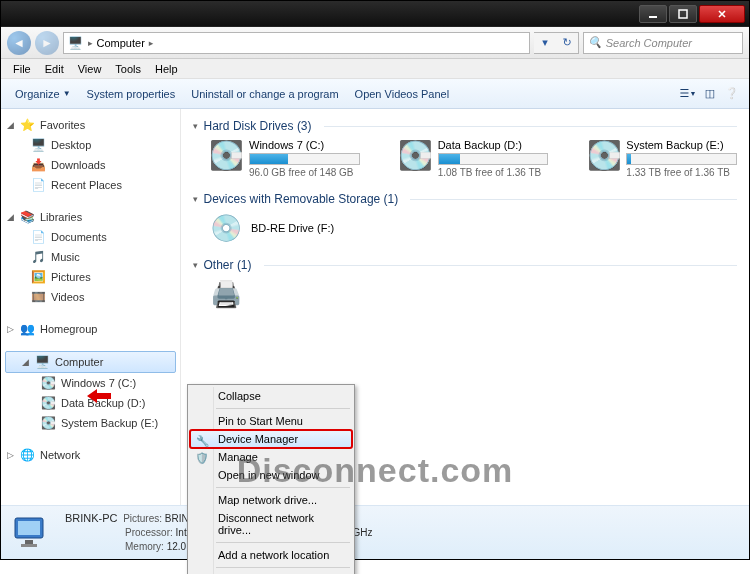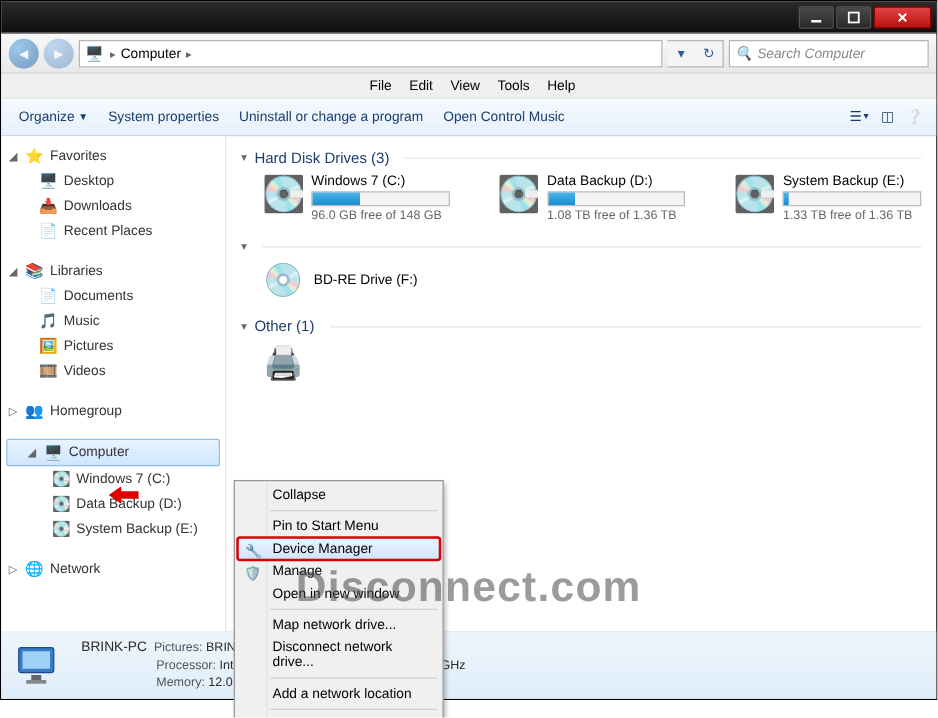--- a/index.html
+++ b/index.html
@@ -18,21 +18,21 @@
 .navbtn { width:24px; height:24px; border-radius:50%; background: radial-gradient(circle at 30% 30%, #5aa6e8, #1a5a9e); display:inline-flex; align-items:center; justify-content:center; color:#fff; font-size:12px; cursor:default; opacity:.55;}
 .navbtn.fwd{ opacity:.35;}
 .addr { flex:1; height:22px; background:#fff; border:1px solid #b5b5b5; display:flex; align-items:center; font-size:11px; padding:0 4px; gap:4px;}
 .addr .crumb{ color:#000;}
 .addr .sep{ color:#666; font-size:9px;}
 .refreshwrap{ display:flex; height:22px; border:1px solid #b5b5b5; border-left:none; background:#f4f4f4;}
 .refreshbtn{ width:22px; display:flex;align-items:center;justify-content:center;color:#2a5aa0;font-size:11px;}
 .search { width:160px; height:22px; border:1px solid #b5b5b5; background:#fff; display:flex; align-items:center; padding:0 4px; color:#888; font-size:11px; font-style:italic;}
 
 
-.menubar { height:20px; background:#f0f0f0; display:flex; align-items:center; font-size:11px; padding-left:6px; gap:2px; border-bottom:1px solid #e0e0e0;justify-content:center;}
+.menubar { height:20px; background:#f0f0f0; display:flex; align-items:center; font-size:11px; padding-left:6px; gap:2px; border-bottom:1px solid #e0e0e0;}
 .menubar span{ padding:2px 6px; cursor:default;}
 
 
 .toolbar { height:30px; background: linear-gradient(to bottom,#f5faff,#e6f0fb); display:flex; align-items:center; font-size:11px; color:#1a3e6e; padding:0 6px; border-bottom:1px solid #c9d8ea;}
 .toolbar .tbtn{ padding:4px 8px; cursor:default; display:flex; align-items:center; gap:3px;}
 .toolbar .spacer{ flex:1;}
 .toolbar .iconbtn{ width:22px; height:22px; display:flex;align-items:center;justify-content:center; color:#1a3e6e;}
 
 
 .body { flex:1; display:flex; min-height:0; position:relative;}
@@ -133,21 +133,21 @@
     <span>Help</span>
   </div>
 
   <div class="toolbar">
     <div class="tbtn">
         <span>Organize</span> 
         <span style="font-size:8px;">▼</span>
       </div>
     <div class="tbtn">System properties</div>
     <div class="tbtn">Uninstall or change a program</div>
-    <div class="tbtn">Open Control Music</div>
+    <div class="tbtn">Open Videos Panel</div>
     <div class="spacer"></div>
     <div class="iconbtn">☰<span style="font-size:7px;">▼</span></div>
     <div class="iconbtn">◫</div>
     <div class="iconbtn" style="color:#2a6ac2;">❔</div>
   </div>
 
   <div class="body">
 
     <div class="nav">
       <div class="navgroup">
@@ -261,20 +261,21 @@
             <div class="bar">
                 <div class="fill" style="width:3%;"></div>
               </div>
             <div class="free">1.33 TB free of 1.36 TB</div>
           </div>
         </div>
       </div>
 
       <div class="section-head">
           <span class="tri">▾</span>
+          <span>Devices with Removable Storage (1)</span>
           <span style="flex:1;height:1px;background:#e0e8f0;margin-left:6px;"></span>
         </div>
       <div class="simpleitem" style="margin-bottom:14px;">
         <span class="ico" style="width:32px;height:32px;font-size:26px;">💿</span>
         <span>BD-RE Drive (F:)</span>
       </div>
 
       <div class="section-head">
           <span class="tri">▾</span>
           <span>Other (1)</span>

